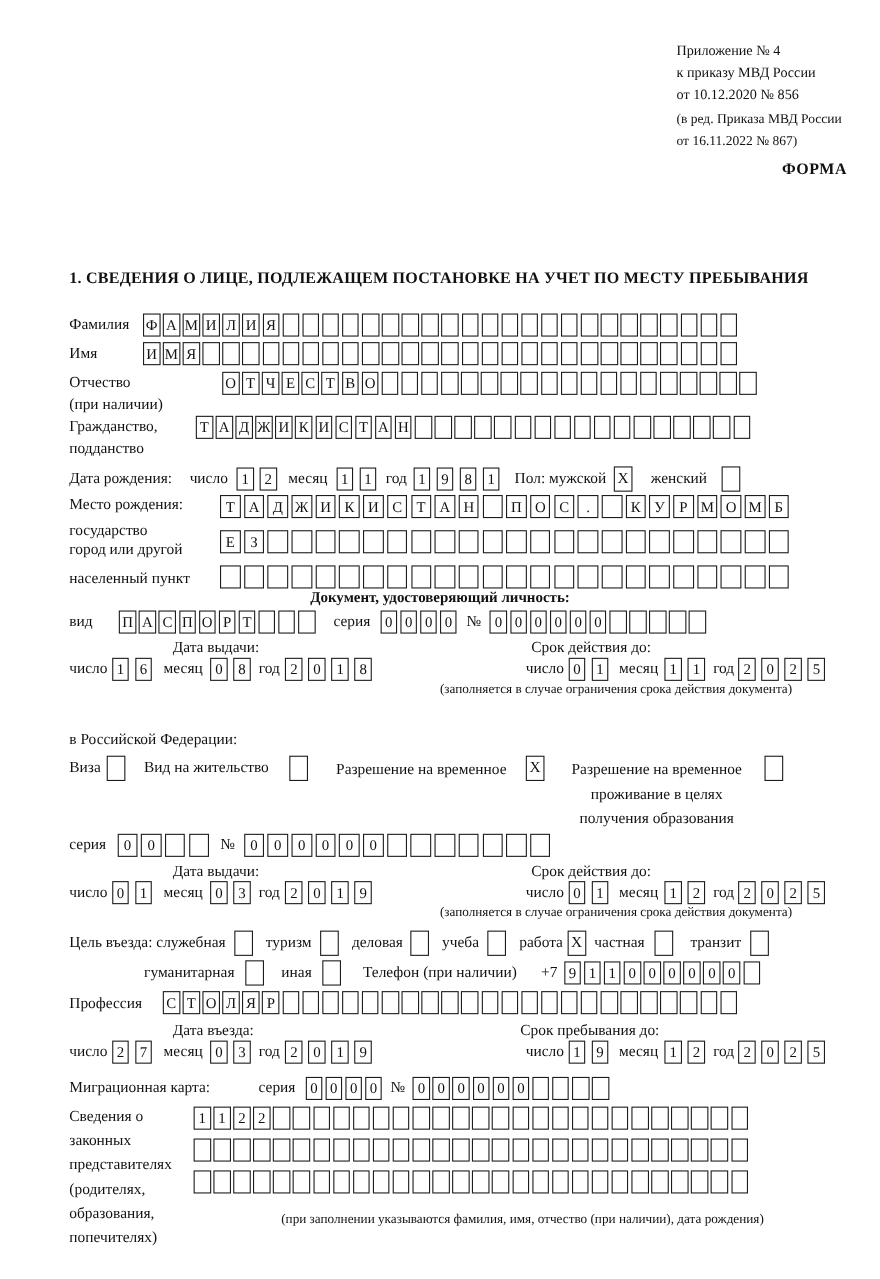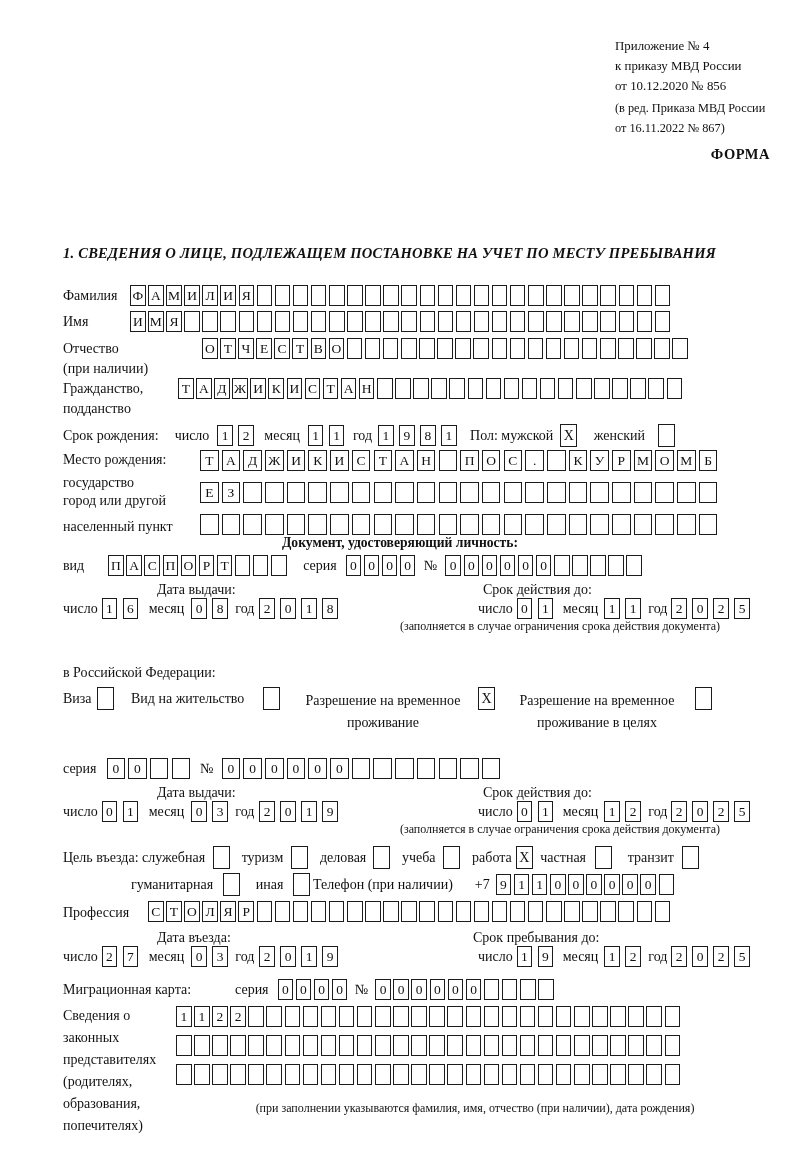--- a/index.html
+++ b/index.html
@@ -32,21 +32,21 @@
   <div class="abs small" style="left:615px;top:36px;">
     <div>Приложение № 4</div>
     <div>к приказу МВД России</div>
     <div>от 10.12.2020 № 856</div>
     <div style="font-size:12.3px;margin-top:2px;">(в ред. Приказа МВД России</div>
     <div style="font-size:12.3px;">от 16.11.2022 № 867)</div>
   </div>
   <div class="abs b" style="right:30px;top:146px;font-size:14.5px;letter-spacing:.5px;">ФОРМА</div>
 
 
-  <div class="abs h1" style="left:63px;top:245px;font-style:italic;">1. СВЕДЕНИЯ О ЛИЦЕ, ПОДЛЕЖАЩЕМ ПОСТАНОВКЕ НА УЧЕТ ПО МЕСТУ ПРЕБЫВАНИЯ</div>
+  <div class="abs h1" style="left:63px;top:245px;">1. СВЕДЕНИЯ О ЛИЦЕ, ПОДЛЕЖАЩЕМ ПОСТАНОВКЕ НА УЧЕТ ПО МЕСТУ ПРЕБЫВАНИЯ</div>
 
   <div class="abs lbl" style="left:63px;top:288px;">Фамилия</div>
   <div class="flow cells" style="left:130px;top:285px;">
       <div class="cell">Ф</div>
       <div class="cell">А</div>
       <div class="cell">М</div>
       <div class="cell">И</div>
       <div class="cell">Л</div>
       <div class="cell">И</div>
       <div class="cell">Я</div>
@@ -168,21 +168,21 @@
       <div class="cell"></div>
       <div class="cell"></div>
       <div class="cell"></div>
       <div class="cell"></div>
       <div class="cell"></div>
       <div class="cell"></div>
       <div class="cell"></div>
     </div>
 
   <div class="flow" style="left:63px;top:424px;">
-    <span class="lbl">Срок рождения:</span>
+    <span class="lbl">Дата рождения:</span>
     <span class="lbl" style="margin-left:16px;">число</span>
     <span class="cells d" style="margin-left:8px;">
         <div class="cell">1</div>
         <div class="cell">2</div>
       </span>
     <span class="lbl" style="margin-left:5px;">месяц</span>
     <span class="cells d" style="margin-left:8px;">
         <div class="cell">1</div>
         <div class="cell">1</div>
       </span>
@@ -370,28 +370,28 @@
   <div class="abs lbl" style="left:63px;top:691px;">Виза</div>
   <div class="flow cells cb" style="left:97px;top:687px;">
       <div class="cell"></div>
     </div>
   <div class="abs lbl" style="left:131px;top:691px;">Вид на жительство</div>
   <div class="flow cells cb" style="left:263px;top:687px;">
       <div class="cell"></div>
     </div>
   <div class="abs ctr" style="left:293px;top:690px;width:180px;font-size:14px;line-height:22px;">
     <div>Разрешение на временное</div>
-    <div>проживание</div>
   </div>
   <div class="flow cells cb" style="left:478px;top:687px;">
       <div class="cell">X</div>
     </div>
   <div class="abs ctr" style="left:507px;top:690px;width:180px;font-size:14px;line-height:22px;">
     <div>Разрешение на временное</div>
     <div>проживание в целях</div>
+    <div>получения образования</div>
   </div>
   <div class="flow cells cb" style="left:695px;top:687px;">
       <div class="cell"></div>
     </div>
 
   <div class="flow" style="left:63px;top:758px;">
     <span class="lbl">серия</span>
     <span class="cells wide" style="margin-left:10px;">
         <div class="cell">0</div>
         <div class="cell">0</div>
@@ -489,21 +489,21 @@
   </div>
   <div class="flow" style="left:131px;top:873px;align-items:center;">
     <span class="lbl">гуманитарная</span>
     <span class="cells cb" style="margin-left:10px;">
         <div class="cell"></div>
       </span>
     <span class="lbl" style="margin-left:13px;">иная</span>
     <span class="cells cb" style="margin-left:10px;">
         <div class="cell"></div>
       </span>
-    <span class="lbl" style="margin-left:0;">Телефон (при наличии)</span>
+    <span class="lbl" style="margin-left:17px;">Телефон (при наличии)</span>
     <span class="lbl" style="margin-left:22px;">+7</span>
     <span class="cells" style="margin-left:6px;">
         <div class="cell">9</div>
         <div class="cell">1</div>
         <div class="cell">1</div>
         <div class="cell">0</div>
         <div class="cell">0</div>
         <div class="cell">0</div>
         <div class="cell">0</div>
         <div class="cell">0</div>

